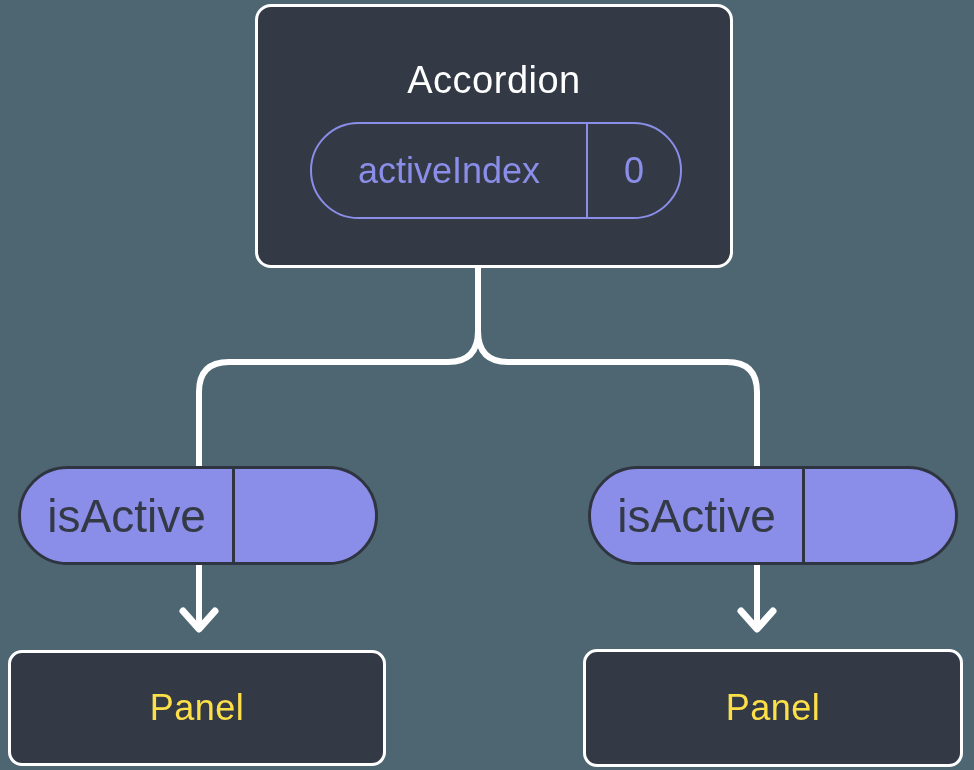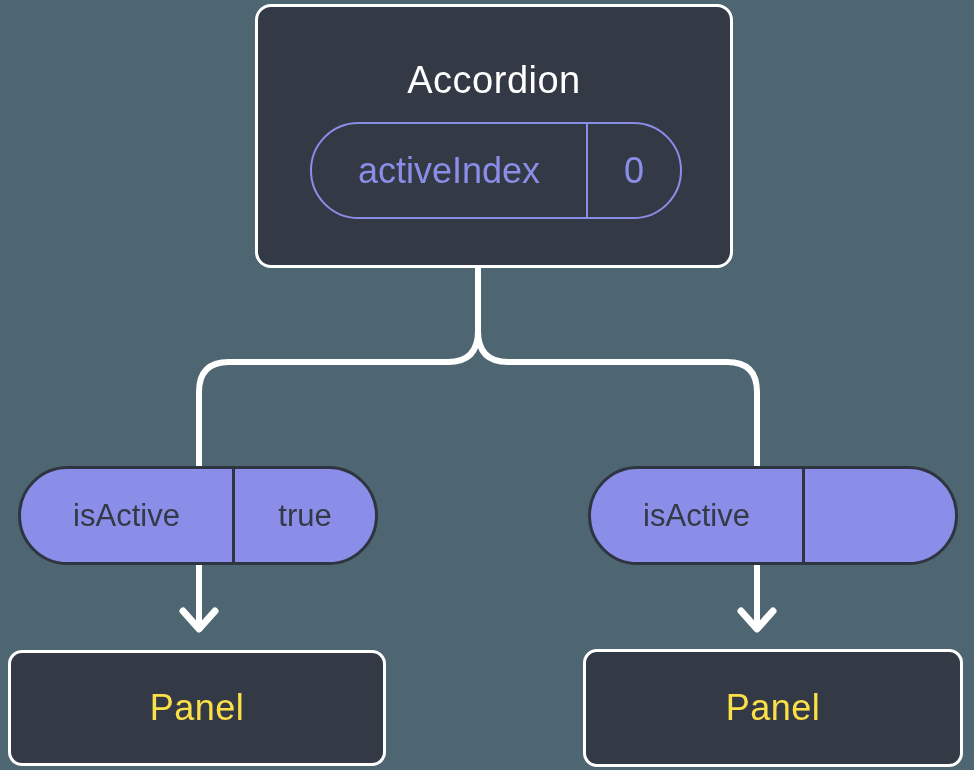--- a/index.html
+++ b/index.html
@@ -90,21 +90,21 @@
   .prop-pill {
     position: absolute;
     top: 466px;
     height: 99px;
     background: #8B8EE8;
     border: 3px solid #2F3540;
     border-radius: 60px;
     box-sizing: border-box;
     display: flex;
     color: #333A46;
-    font-size: 31px;
+    font-size: 46px;
     z-index: 2;
   }
   .prop-pill.pp-left  { left: 18px;  width: 360px; }
   .prop-pill.pp-right { left: 588px; width: 370px; }
   .prop-pill .pill-name {
     width: 211px;
     display: flex;
     align-items: center;
     justify-content: center;
     border-right: 3px solid #2F3540;
@@ -143,21 +143,20 @@
   <div class="node root-node">
     <div class="node-title">Accordion</div>
     <div class="state-pill">
       <span class="pill-name">activeIndex</span>
       <span class="pill-value">0</span>
     </div>
   </div>
 
   <div class="prop-pill pp-left">
     <span class="pill-name">isActive</span>
-    <span class="pill-value">true</span>
   </div>
 
   <div class="prop-pill pp-right">
     <span class="pill-name">isActive</span>
   </div>
 
   <div class="node panel-node pn-left">Panel</div>
 
   <div class="node panel-node pn-right">Panel</div>
 

